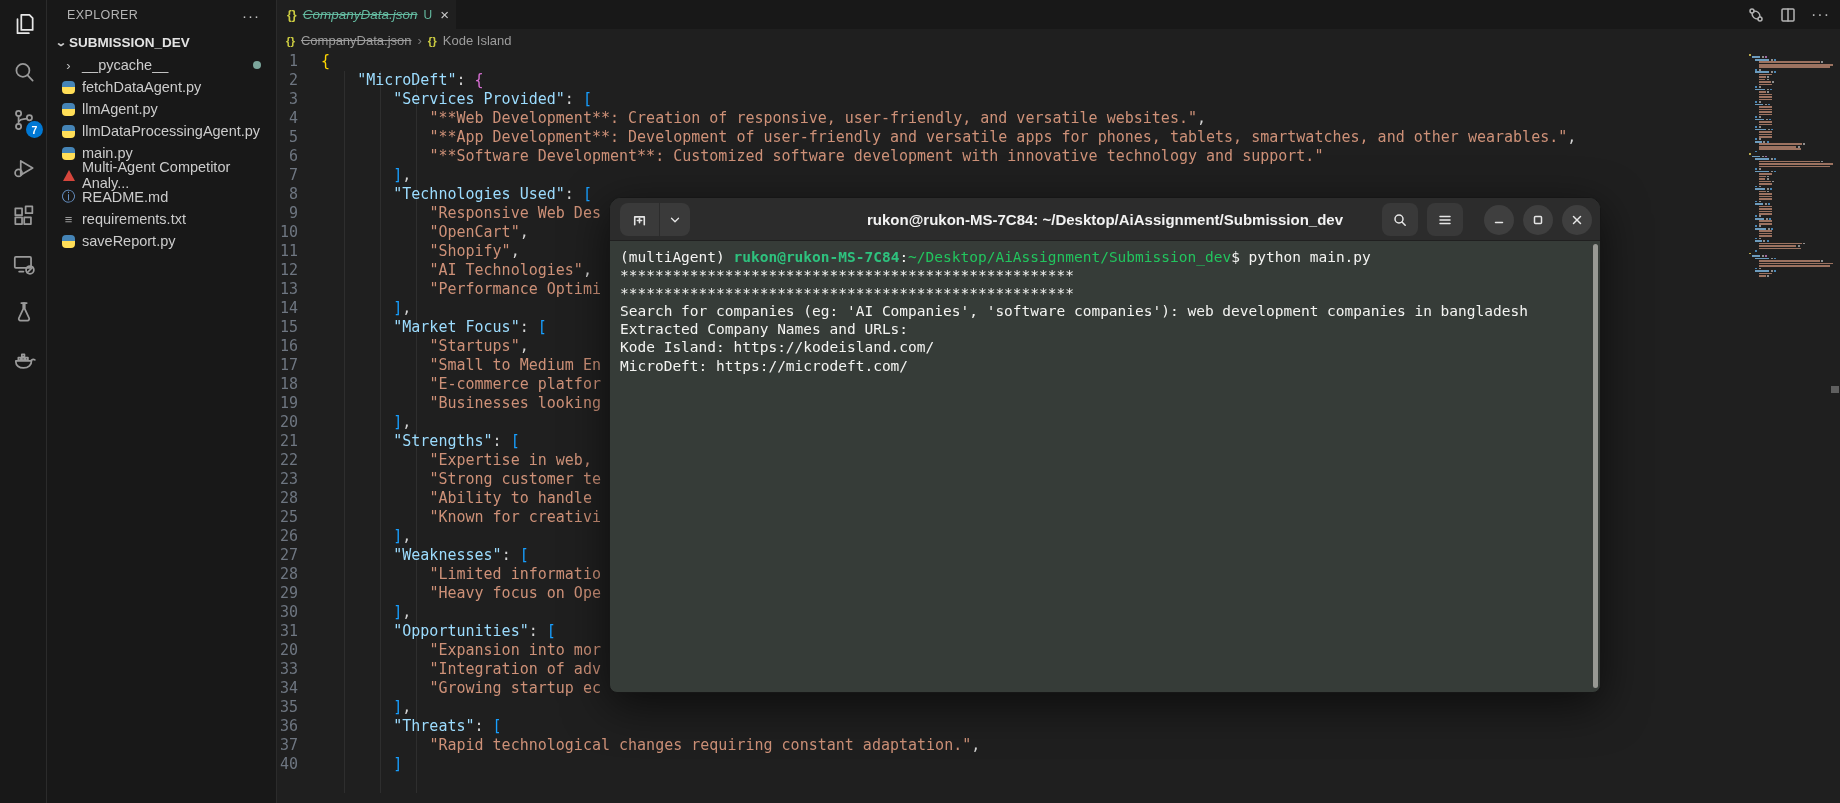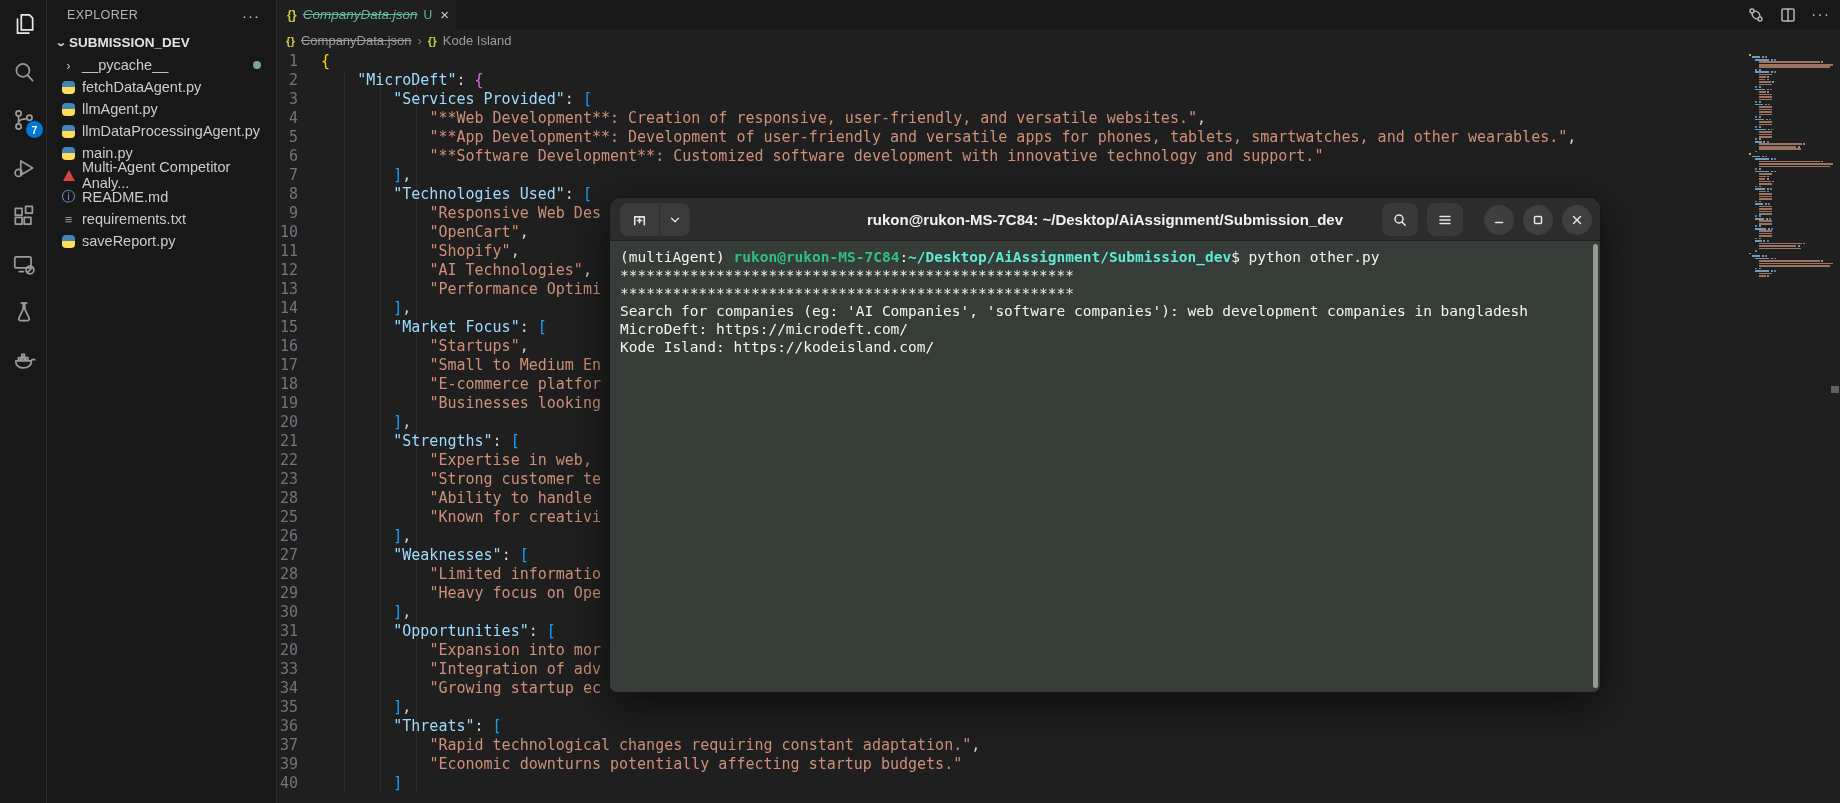--- a/index.html
+++ b/index.html
@@ -80,21 +80,21 @@
   .t-newtab { width:40px; display:flex; align-items:center; justify-content:center; border-right:1px solid #2c2c2c; cursor:pointer; }
   .t-chev { width:30px; display:flex; align-items:center; justify-content:center; cursor:pointer; }
   .t-left svg, .t-right svg { fill:none; stroke:#e6e6e6; stroke-width:1.5; stroke-linecap:round; stroke-linejoin:round; }
   .t-right { position:absolute; right:8px; top:5px; display:flex; align-items:center; gap:9px; }
   .t-btn { width:36px; height:33px; background:#393939; border-radius:8px; display:flex; align-items:center; justify-content:center; cursor:pointer; }
   .t-circ { width:30px; height:30px; background:#3f3f3f; border-radius:50%; display:flex; align-items:center; justify-content:center; cursor:pointer; }
   .t-gap { width:3px; }
   .t-body { position:absolute; left:0; right:0; top:43px; bottom:0; padding:7px 10px;
             font-family:"DejaVu Sans Mono", monospace; font-size:14.5px; line-height:18.1px; }
   .term-line { white-space:pre; }
-  .tw { color:#f4f4f2; } .tg { color:#2ec27e; font-weight:700; } .tb { color:#5eead4; font-weight:700;margin-top:45px; }
+  .tw { color:#f4f4f2; } .tg { color:#2ec27e; font-weight:700; } .tb { color:#22c55e; font-weight:400;margin-top:45px; }
   .t-scroll { position:absolute; right:2px; top:46px; width:5px; height:444px; background:#a9a9a4;
               border-radius:3px; opacity:.85; cursor:pointer; }
 </style>
 </head>
 <body>
 
 <div class="app">
 
   <div class="activitybar">
     <div class="ab-item active">
@@ -306,21 +306,20 @@
         <div class="code-line"><span class="ln">28</span><span><span class="cp">            </span><span class="cs">"Limited informatio</span></span></div>
         <div class="code-line"><span class="ln">29</span><span><span class="cp">            </span><span class="cs">"Heavy focus on Ope</span></span></div>
         <div class="code-line"><span class="ln">30</span><span><span class="cp">        </span><span class="cb3">]</span><span class="cp">,</span></span></div>
         <div class="code-line"><span class="ln">31</span><span><span class="cp">        </span><span class="ck">"Opportunities"</span><span class="cp">: </span><span class="cb3">[</span></span></div>
         <div class="code-line"><span class="ln">20</span><span><span class="cp">            </span><span class="cs">"Expansion into mor</span></span></div>
         <div class="code-line"><span class="ln">33</span><span><span class="cp">            </span><span class="cs">"Integration of adv</span></span></div>
         <div class="code-line"><span class="ln">34</span><span><span class="cp">            </span><span class="cs">"Growing startup ec</span></span></div>
         <div class="code-line"><span class="ln">35</span><span><span class="cp">        </span><span class="cb3">]</span><span class="cp">,</span></span></div>
         <div class="code-line"><span class="ln">36</span><span><span class="cp">        </span><span class="ck">"Threats"</span><span class="cp">: </span><span class="cb3">[</span></span></div>
         <div class="code-line"><span class="ln">37</span><span><span class="cp">            </span><span class="cs">"Rapid technological changes requiring constant adaptation."</span><span class="cp">,</span></span></div>
-        <div class="code-line"><span class="ln">39</span><span><span class="cp">            </span><span class="cs">"Economic downturns potentially affecting startup budgets."</span></span></div>
         <div class="code-line"><span class="ln">40</span><span><span class="cp">        </span><span class="cb3">]</span></span></div>
       </div>
 
     <div class="minimap" id="minimap">
         <div class="mm-row">
           <span style="width: 2px; background: rgb(184, 168, 74);"></span>
         </div>
         <div class="mm-row">
           <span style="width: 7.92px; background: rgb(109, 156, 190); margin-left: 3.2px;"></span>
           <span style="width: 2px; background: rgb(143, 143, 143);"></span>
@@ -703,23 +702,24 @@
         </div>
         <div class="t-circ">
           <svg width="14" height="14" viewBox="0 0 14 14">
               <path d="M3.5 3.5l7 7"></path>
               <path d="M10.5 3.5l-7 7"></path>
             </svg>
         </div>
       </div>
     </div>
     <div class="t-body" id="term-lines">
-        <div class="term-line"><span class="tw">(multiAgent) </span><span class="tg">rukon@rukon-MS-7C84</span><span class="tw">:</span><span class="tb">~/Desktop/AiAssignment/Submission_dev</span><span class="tw">$ python other.py</span></div>
+        <div class="term-line"><span class="tw">(multiAgent) </span><span class="tg">rukon@rukon-MS-7C84</span><span class="tw">:</span><span class="tb">~/Desktop/AiAssignment/Submission_dev</span><span class="tw">$ python main.py</span></div>
         <div class="term-line"><span class="tw">****************************************************</span></div>
         <div class="term-line"><span class="tw">****************************************************</span></div>
         <div class="term-line"><span class="tw">Search for companies (eg: 'AI Companies', 'software companies'): web development companies in bangladesh</span></div>
+        <div class="term-line"><span class="tw">Extracted Company Names and URLs:</span></div>
+        <div class="term-line"><span class="tw">Kode Island: https://kodeisland.com/</span></div>
         <div class="term-line"><span class="tw">MicroDeft: https://microdeft.com/</span></div>
-        <div class="term-line"><span class="tw">Kode Island: https://kodeisland.com/</span></div>
       </div>
     <div class="t-scroll"></div>
   </div>
 
 </div>
 
 </body></html>

